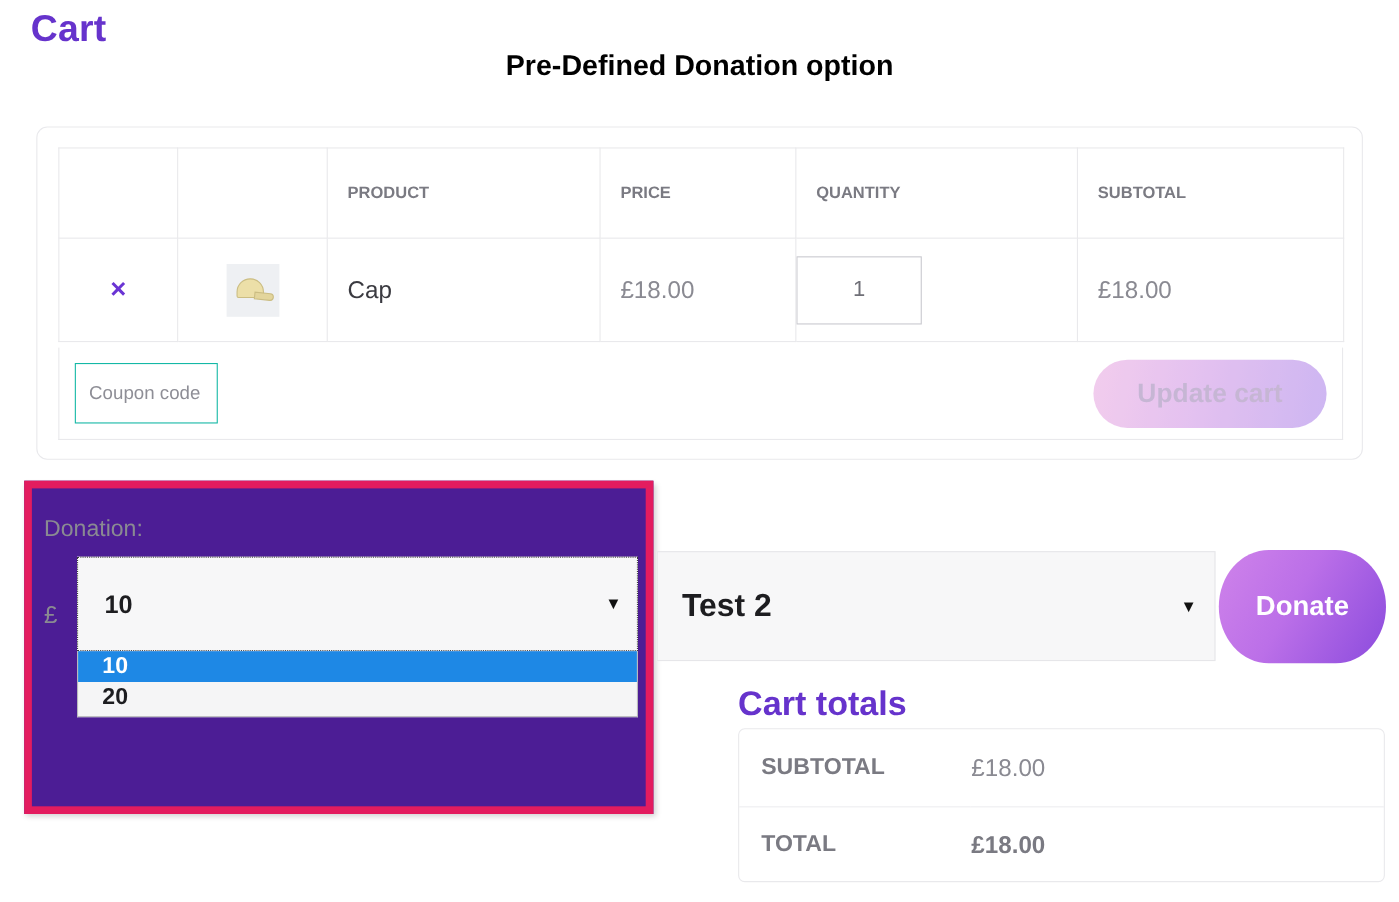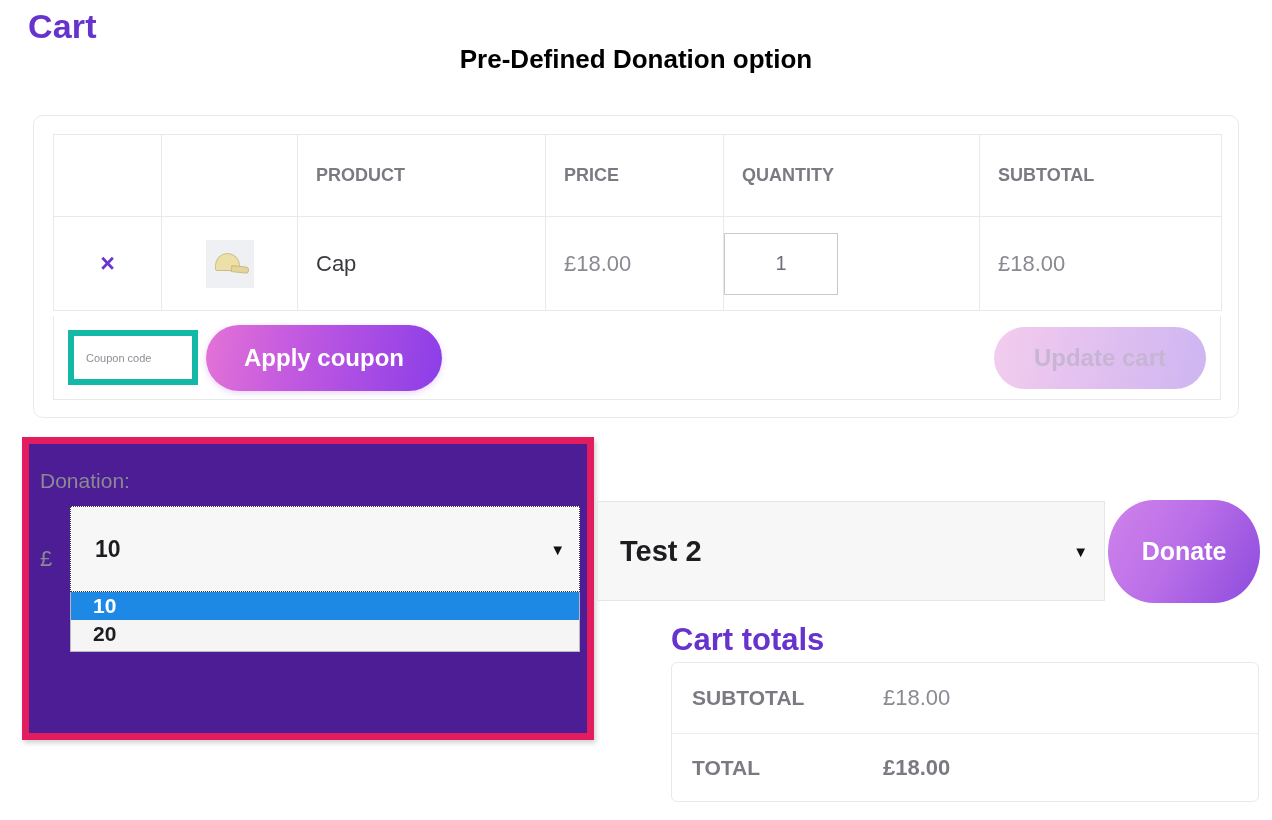--- a/index.html
+++ b/index.html
@@ -40,21 +40,21 @@
     border-collapse: collapse;
     table-layout: fixed;
   }
   .cart-table th, .cart-table td {
     border: 1px solid #e9e9ec;
     padding: 0;
     vertical-align: middle;
   }
   .cart-table thead th {
     height: 82px;
-    font-size: 18px; font-weight: 700;
+    font-size: 15px; font-weight: 700;
     color: #7a7a82;
     text-align: left;
     padding-left: 18px;
   }
   .col-remove  { width: 108px; }
   .col-thumb   { width: 136px; }
   .col-product { width: 248px; }
   .col-price   { width: 178px; }
   .col-qty     { width: 256px; }
   .col-subtotal{ width: 242px; }
@@ -115,24 +115,24 @@
   
   .coupon-row {
     position: absolute; left: 19px; top: 200px;
     width: 1168px; height: 84px;
     border: 1px solid #e9e9ec; border-top: 0;
     display: flex; align-items: center;
     padding: 0 14px;
   }
   .coupon-input {
     width: 130px; height: 55px;
-    border: 6px solid #14b8a6;
+    border: 1px solid #14b8a6;
     background: #fff;
     padding: 0 12px;
-    font-size: 11px; color: #6f6f77;
+    font-size: 17px; color: #6f6f77;
     font-family: "Liberation Sans", sans-serif;
     outline: none;
   }
   .coupon-input::placeholder { color: #8e8e96; }
   .btn-apply {
     margin-left: 8px;
     height: 66px; padding: 0 38px;
     border: 0; border-radius: 36px;
     background: linear-gradient(100deg, #e472d6 0%, #c259e0 38%, #8b3ee8 100%);
     color: #fff; font-size: 24px; font-weight: 700;
@@ -304,21 +304,20 @@
           </td>
           <td>
             <div class="money">£18.00</div>
           </td>
         </tr>
       </tbody>
     </table>
 
     <div class="coupon-row">
       <input class="coupon-input" type="text" placeholder="Coupon code" style="">
-      <button class="btn-apply">Apply coupon</button>
       <button class="btn-update">Update cart</button>
     </div>
 
   </div>
 
   <div class="donation-highlight">
     <div class="donation-label">Donation:</div>
     <div class="currency-sym">£</div>
 
     <div class="donation-select">

